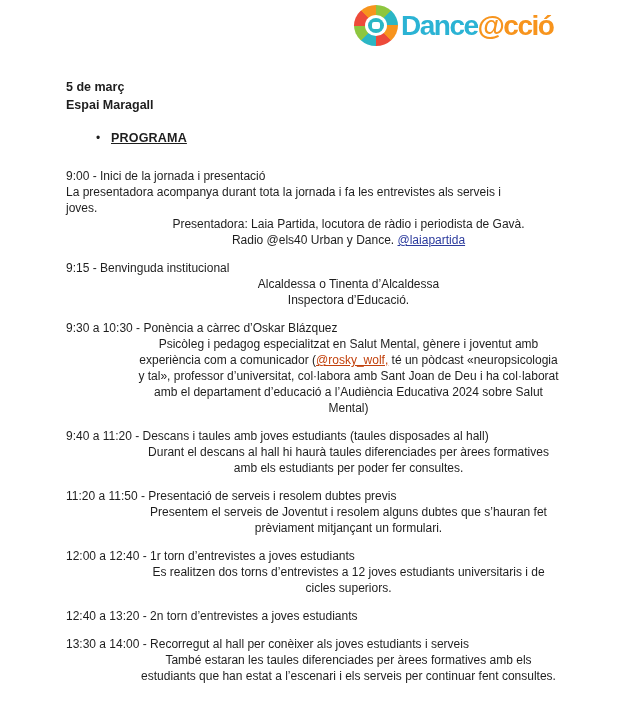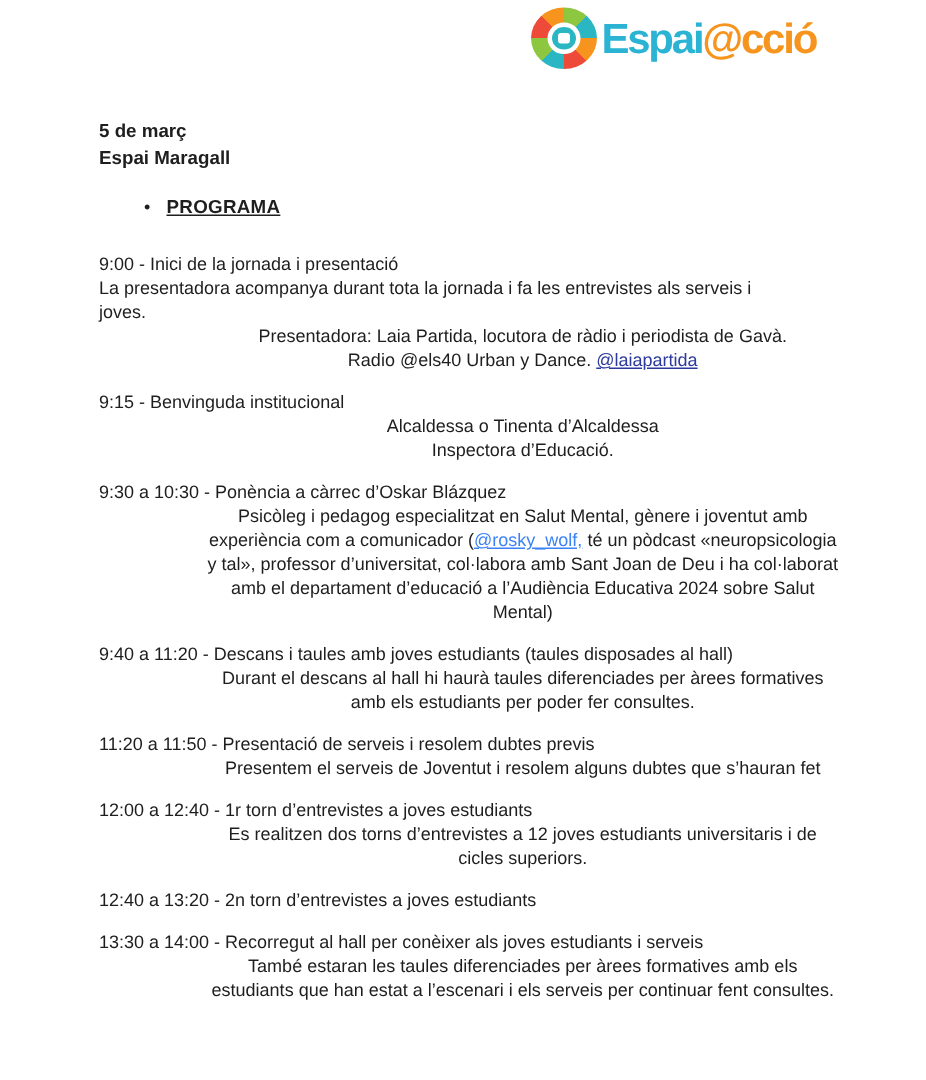--- a/index.html
+++ b/index.html
@@ -99,21 +99,21 @@
 
 <div class="page">
 
   <div class="logo">
     <div class="logo-icon">
       <div class="wheel" style="background: conic-gradient(rgb(141, 198, 63) 0deg, rgb(141, 198, 63) 45deg, rgb(43, 182, 196) 45deg, rgb(43, 182, 196) 90deg, rgb(247, 148, 29) 90deg, rgb(247, 148, 29) 135deg, rgb(237, 74, 58) 135deg, rgb(237, 74, 58) 180deg, rgb(43, 182, 196) 180deg, rgb(43, 182, 196) 225deg, rgb(141, 198, 63) 225deg, rgb(141, 198, 63) 270deg, rgb(237, 74, 58) 270deg, rgb(237, 74, 58) 315deg, rgb(247, 148, 29) 315deg, rgb(247, 148, 29) 360deg);"></div>
       <div class="white-ring"></div>
       <div class="center" style="background: rgb(43, 182, 196);"></div>
       <div class="cam"></div>
     </div>
-    <div class="logo-text"><span style="color: rgb(43, 179, 212);">Espai</span><span style="color: rgb(247, 148, 29);">@cció</span></div>
+    <div class="logo-text"><span style="color: rgb(43, 179, 212);">Dance</span><span style="color: rgb(247, 148, 29);">@cció</span></div>
   </div>
 
   <div class="doc">
     <div class="doc-header">
       <div>5 de març</div>
       <div>Espai Maragall</div>
     </div>
 
     <div class="program-row">
       <span class="bullet">•</span>
@@ -129,33 +129,34 @@
           <div class="line ind1"><span>Radio @els40 Urban y Dance. </span><a class="doc-link" style="color: rgb(43, 58, 156);">@laiapartida</a></div>
         </div>
         <div class="section">
           <div class="line ind0"><span>9:15 - Benvinguda institucional</span></div>
           <div class="line ind1"><span>Alcaldessa o Tinenta d’Alcaldessa</span></div>
           <div class="line ind1"><span>Inspectora d’Educació.</span></div>
         </div>
         <div class="section">
           <div class="line ind0"><span>9:30 a 10:30 - Ponència a càrrec d’Oskar Blázquez</span></div>
           <div class="line ind1"><span>Psicòleg i pedagog especialitzat en Salut Mental, gènere i joventut amb</span></div>
-          <div class="line ind1"><span>experiència com a comunicador (</span><a class="doc-link" style="color: #3b82f6;">@rosky_wolf,</a><span> té un pòdcast «neuropsicologia</span></div>
+          <div class="line ind1"><span>experiència com a comunicador (</span><a class="doc-link" style="color: #c2410c;">@rosky_wolf,</a><span> té un pòdcast «neuropsicologia</span></div>
           <div class="line ind1"><span>y tal», professor d’universitat, col·labora amb Sant Joan de Deu i ha col·laborat</span></div>
           <div class="line ind1"><span>amb el departament d’educació a l’Audiència Educativa 2024 sobre Salut</span></div>
           <div class="line ind1"><span>Mental)</span></div>
         </div>
         <div class="section">
           <div class="line ind0"><span>9:40 a 11:20 - Descans i taules amb joves estudiants (taules disposades al hall)</span></div>
           <div class="line ind1"><span>Durant el descans al hall hi haurà taules diferenciades per àrees formatives</span></div>
           <div class="line ind1"><span>amb els estudiants per poder fer consultes.</span></div>
         </div>
         <div class="section">
           <div class="line ind0"><span>11:20 a 11:50 - Presentació de serveis i resolem dubtes previs</span></div>
           <div class="line ind1"><span>Presentem el serveis de Joventut i resolem alguns dubtes que s’hauran fet</span></div>
+          <div class="line ind1"><span>prèviament mitjançant un formulari.</span></div>
         </div>
         <div class="section">
           <div class="line ind0"><span>12:00 a 12:40 - 1r torn d’entrevistes a joves estudiants</span></div>
           <div class="line ind1"><span>Es realitzen dos torns d’entrevistes a 12 joves estudiants universitaris i de</span></div>
           <div class="line ind1"><span>cicles superiors.</span></div>
         </div>
         <div class="section">
           <div class="line ind0"><span>12:40 a 13:20 - 2n torn d’entrevistes a joves estudiants</span></div>
         </div>
         <div class="section">

